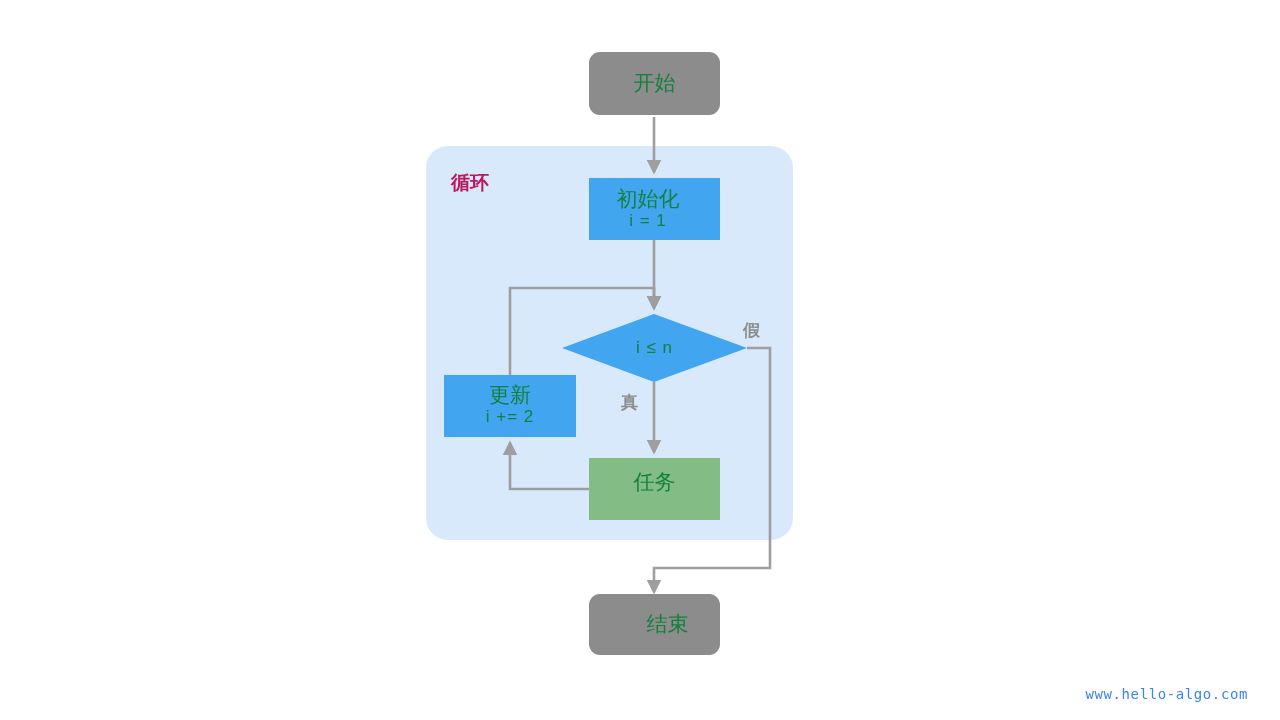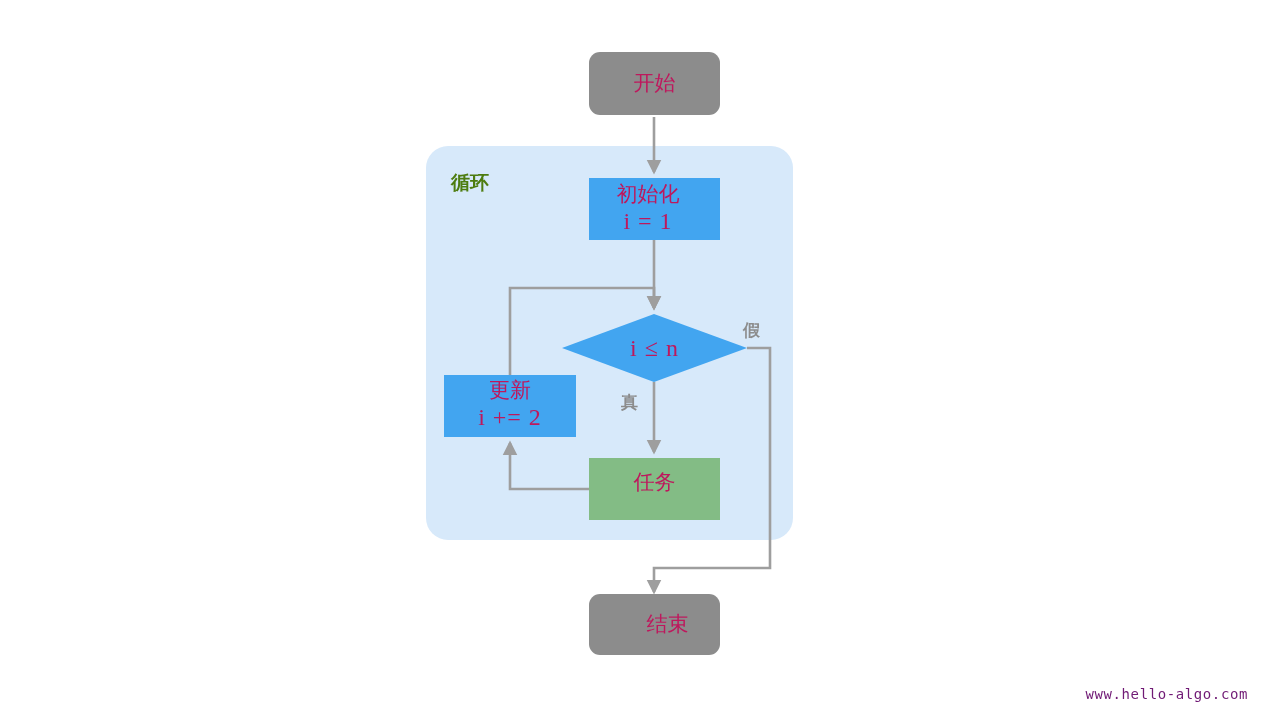--- a/index.html
+++ b/index.html
@@ -20,55 +20,55 @@
     width: 1280px;
     height: 720px;
   }
   .node-label {
     position: absolute;
     display: flex;
     flex-direction: column;
     align-items: center;
     justify-content: center;
     text-align: center;
-    color: #be185d;
+    color: #15803d;
     pointer-events: none;
     line-height: 1.18;
     border-radius: 25px;
   }
   .lbl-cjk {
     font-family: "DejaVu Sans", "Liberation Sans", sans-serif;
     font-size: 21px;
   }
   .lbl-mono {
-    font-family: Liberation Serif, serif;
-    font-size: 24px;
+    font-family: Liberation Sans, sans-serif;
+    font-size: 17px;
     letter-spacing: 1px;
   }
   .edge-label {
     position: absolute;
     color: #8C8C8C;
     font-family: "DejaVu Sans", "Liberation Sans", sans-serif;
     font-size: 17px;
     font-weight: bold;
     white-space: nowrap;
   }
   .group-title {
     position: absolute;
-    color: #4d7c0f;
+    color: #be185d;
     font-family: "DejaVu Sans", "Liberation Sans", sans-serif;
     font-size: 19px;
     font-weight: bold;
     white-space: nowrap;
   }
   .watermark {
     position: absolute;
     right: 32px;
     bottom: 18px;
-    color: #701a75;
+    color: #3b82f6;
     font-family: "DejaVu Sans Mono", "Liberation Mono", monospace;
     font-size: 14px;
     letter-spacing: 0.6px;
     white-space: nowrap;
   }
 </style>
 </head>
 <body>
 
 <svg id="canvas" viewBox="0 0 1280 720">

